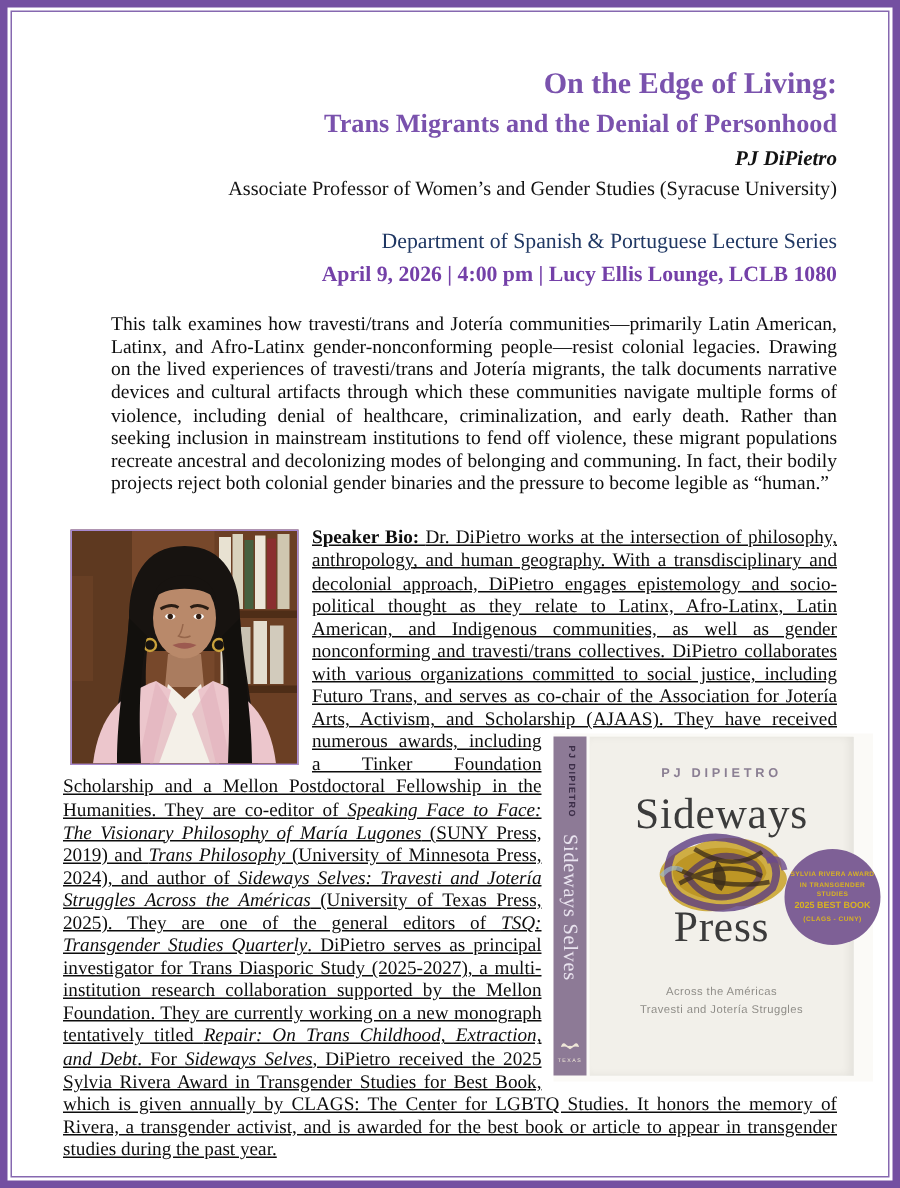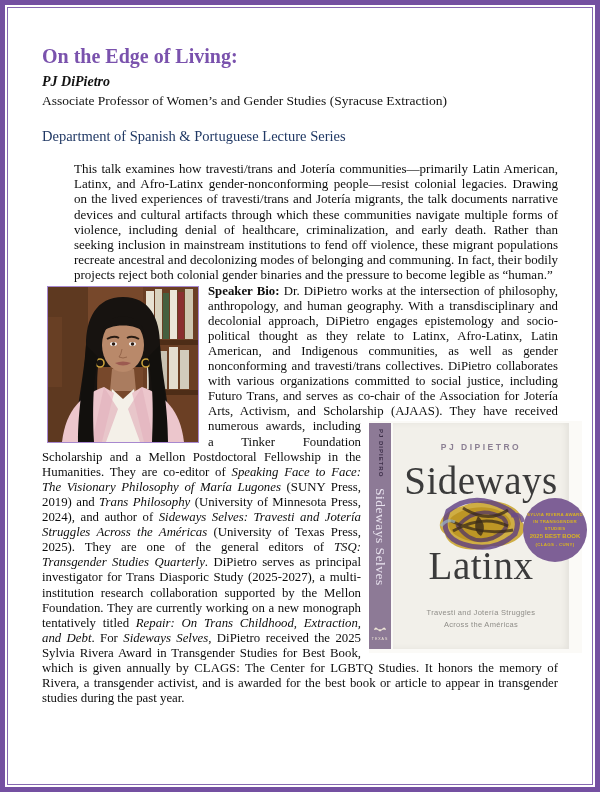--- a/index.html
+++ b/index.html
@@ -5,33 +5,33 @@
   html,body{margin:0;padding:0;}
   body{
     width:600px;height:792px;position:relative;background:#ffffff;
     font-family:"Liberation Serif", serif;color:#111;overflow:hidden;
   }
   .frame-outer{position:absolute;inset:0;border:5px solid #7450a1;pointer-events:none;z-index:5;}
   .frame-inner{position:absolute;inset:7px;border:1px solid #8668b0;pointer-events:none;z-index:5;}
 
   .content{position:absolute;left:42px;right:42px;top:44px;}
 
-  .hdr{text-align:left;}
+  .hdr{text-align:right;}
   .title1{font-size:20px;font-weight:bold;color:#7a52ad;line-height:1.25;}
   .title2{font-size:17.5px;font-weight:bold;color:#7a52ad;line-height:1.3;margin-top:2px;}
   .sp-name{font-size:14px;font-weight:bold;font-style:italic;color:#131313;margin-top:5px;}
   .sp-role{font-size:13.5px;color:#131313;margin-top:3px;}
   .series{font-size:14.5px;font-weight:normal;color:#203864;margin-top:19px;}
   .details{font-size:14.5px;font-weight:bold;color:#7440a8;margin-top:5px;}
 
   .abstract{
     margin-top:16px;font-size:13px;line-height:1.17;text-align:justify;color:#0d0d0d;margin-left:32px;
   }
   .bio{
-    margin-top:1px;font-size:12.8px;line-height:1.18;text-align:justify;color:#0d0d0d;
+    margin-top:22px;font-size:12.8px;line-height:1.18;text-align:justify;color:#0d0d0d;text-decoration:underline;
   }
   .bio .lbl{font-weight:bold;}
   .bio .it{font-style:italic;}
 
   .photo{
     float:left;width:150px;height:155px;margin:2px 9px 4px 5px;
     border:1.5px solid #a788cf;box-sizing:content-box;overflow:hidden;background:#6e4226;
   }
   .photo svg{display:block;}
 
@@ -56,21 +56,21 @@
 
   .cover{
     position:absolute;left:24px;top:2px;width:176px;height:226px;background:#f2f0ea;
     box-shadow:inset -3px 0 6px rgba(0,0,0,0.06);text-align:center;
   }
   .cover-author{
     font-family:"Liberation Sans",sans-serif;font-size:8.5px;font-weight:bold;
     letter-spacing:2.5px;color:#8b7f93;padding-top:19px;
   }
   .cover-title{
-    font-family:"Liberation Serif",serif;font-size:39px;color:#3b3b3b;line-height:1;letter-spacing:0.5px;text-align:center;
+    font-family:"Liberation Serif",serif;font-size:29px;color:#3b3b3b;line-height:1;letter-spacing:0.5px;text-align:center;
   }
   .cover-title.t1{margin-top:9px;}
   .cover-title.t2{margin-top:-8px;}
   .flower{height:58px;margin-top:-4px;position:relative;z-index:1;}
   .cover-subtitle{
     font-family:"Liberation Sans",sans-serif;font-size:7.5px;color:#8f8d88;
     line-height:1.55;margin-top:22px;letter-spacing:0.3px;
   }
   .badge{
     position:absolute;left:154px;top:77px;width:64px;height:64px;border-radius:50%;
@@ -83,23 +83,25 @@
 </head>
 <body>
 
 <div class="frame-outer"></div>
 <div class="frame-inner"></div>
 
 <div class="content">
 
   <div class="hdr">
     <div class="title1">On the Edge of Living:</div>
+    <div class="title2">Trans Migrants and the Denial of Personhood</div>
     <div class="sp-name">PJ DiPietro</div>
-    <div class="sp-role">Associate Professor of Women’s and Gender Studies (Syracuse Extraction)</div>
+    <div class="sp-role">Associate Professor of Women’s and Gender Studies (Syracuse University)</div>
     <div class="series">Department of Spanish &amp; Portuguese Lecture Series</div>
+    <div class="details">April 9, 2026  |  4:00 pm  |  Lucy Ellis Lounge, LCLB 1080</div>
   </div>
 
   <div class="abstract">This talk examines how travesti/trans and Jotería communities—primarily Latin American, Latinx, and Afro-Latinx gender-nonconforming people—resist colonial legacies. Drawing on the lived experiences of travesti/trans and Jotería migrants, the talk documents narrative devices and cultural artifacts through which these communities navigate multiple forms of violence, including denial of healthcare, criminalization, and early death. Rather than seeking inclusion in mainstream institutions to fend off violence, these migrant populations recreate ancestral and decolonizing modes of belonging and communing. In fact, their bodily projects reject both colonial gender binaries and the pressure to become legible as “human.”</div>
 
   <div class="bio">
 
     <div class="photo">
       <svg width="150" height="155" viewBox="0 0 150 155">
 
         <rect x="0" y="0" width="150" height="155" fill="#77482b"></rect>
@@ -172,24 +174,24 @@
             <path d="M70,10 C95,-2 130,8 128,25 C140,35 120,52 98,50 C80,58 55,52 52,38 C40,30 50,14 70,10 Z" fill="#c9a227" opacity="0.85"></path>
             <path d="M60,20 C80,5 115,10 118,28 C112,45 85,50 68,42 C55,36 52,26 60,20 Z" fill="#b8901e" opacity="0.8"></path>
             <path d="M55,15 Q80,-5 112,12 Q130,20 122,38 Q100,58 70,48 Q45,40 55,15 Z" fill="none" stroke="#5c3d82" stroke-width="5" opacity="0.8"></path>
             <path d="M65,30 Q85,8 110,22 Q120,32 100,42 Q78,50 65,30 Z" fill="none" stroke="#4a2f6b" stroke-width="4" opacity="0.7"></path>
             <path d="M60,35 Q90,18 115,30 M70,12 Q95,28 115,14 M58,25 Q88,40 120,34" stroke="#3a2a1a" stroke-width="3" fill="none" opacity="0.75"></path>
             <path d="M85,20 Q95,30 88,40 Q78,34 85,20 Z" fill="#3a2a1a" opacity="0.8"></path>
             <path d="M48,30 Q54,22 62,26" stroke="#9db8c9" stroke-width="3" fill="none" opacity="0.7"></path>
             <path d="M118,20 Q128,16 130,26" stroke="#6b4a8a" stroke-width="4" fill="none" opacity="0.8"></path>
           </svg>
         </div>
-        <div class="cover-title t2">Latinx</div>
+        <div class="cover-title t2">Press</div>
         <div class="cover-subtitle">
+          <div>Across the Américas</div>
           <div>Travesti and Jotería Struggles</div>
-          <div>Across the Américas</div>
         </div>
       </div>
       <div class="badge">
         <div class="b-sm">SYLVIA RIVERA AWARD</div>
         <div class="b-sm">IN TRANSGENDER STUDIES</div>
         <div class="b-lg">2025 BEST BOOK</div>
         <div class="b-sm">(CLAGS - CUNY)</div>
       </div>
     </div>
 

